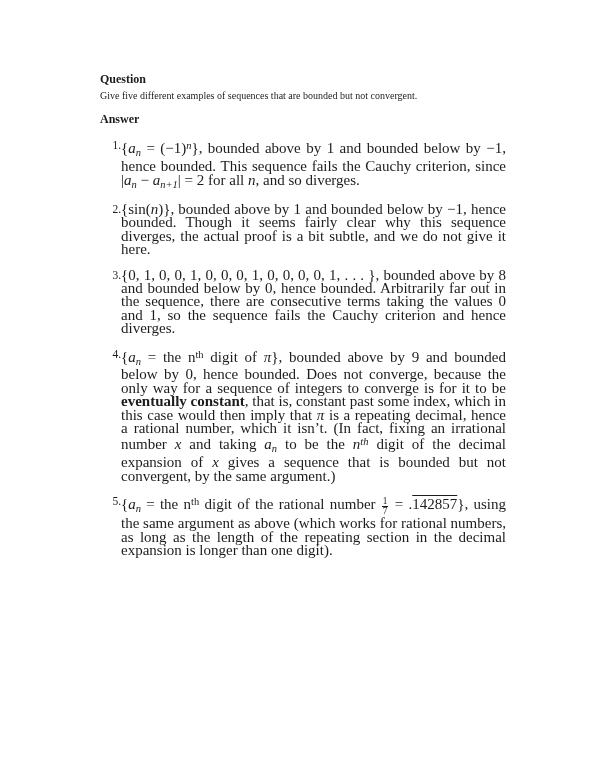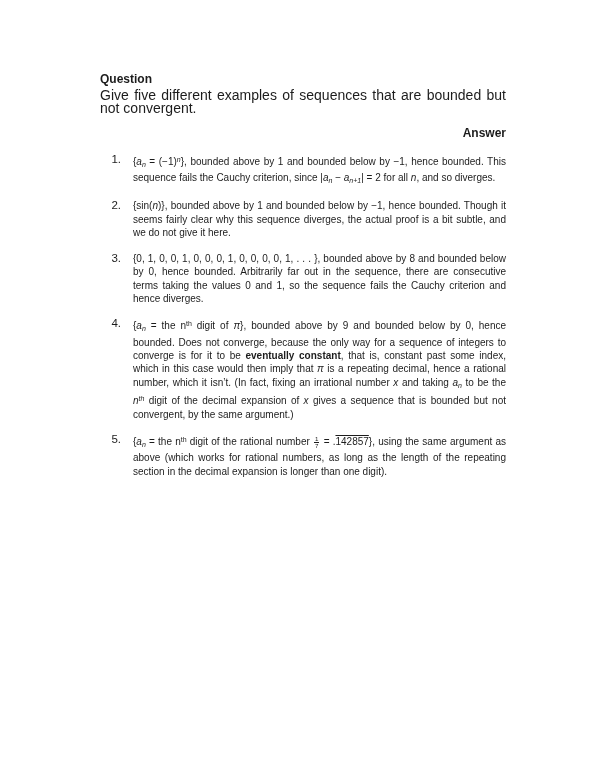--- a/index.html
+++ b/index.html
@@ -6,64 +6,63 @@
     margin: 0;
     padding: 0;
     background: #ffffff;
   }
   .page {
     position: relative;
     width: 600px;
     height: 564px;
     background: #ffffff;
     color: #1c1c1c;
-    font-family: Liberation Sans, sans-serif;
+    font-family: Liberation Serif, serif;
     overflow: hidden;
   }
   .content {
     position: absolute;
     left: 100px;
     top: 72px;
     width: 406px;
   }
   .heading {
     font-size: 12px;
     font-weight: bold;
     margin: 0 0 3px 0;
     line-height: 14px;
   }
   .heading.answer {
     margin-top: 10px;
     margin-bottom: 13px;
-    text-align: right;
   }
   .body-text {
-    font-size: 14px;
+    font-size: 10px;
     line-height: 13.4px;
     text-align: justify;
     margin: 0 0 9px 0;
   }
   .answer-list {
     margin: 0;
     padding: 0;
   }
   .answer-item {
     display: flex;
     margin-bottom: 12px;
   }
   .item-number {
     flex: none;
     width: 21px;
     text-align: right;
     font-size: 11.5px;
     line-height: 13.4px;
   }
   .item-text {
-    margin-left: 12px;
-    font-size: 10px;
+    margin-left: 0;
+    font-size: 15px;
     line-height: 13.4px;
     text-align: justify;
   }
   
   .i    { font-style: italic; }
   .b    { font-weight: bold; }
   .sup  { font-size: 0.7em; vertical-align: 0.42em; }
   .isub { font-size: 0.7em; vertical-align: -0.28em; font-style: italic; }
   .isup { font-size: 0.7em; vertical-align: 0.42em; font-style: italic; }
   .ol   { text-decoration: overline; text-decoration-thickness: 0.9px; }

